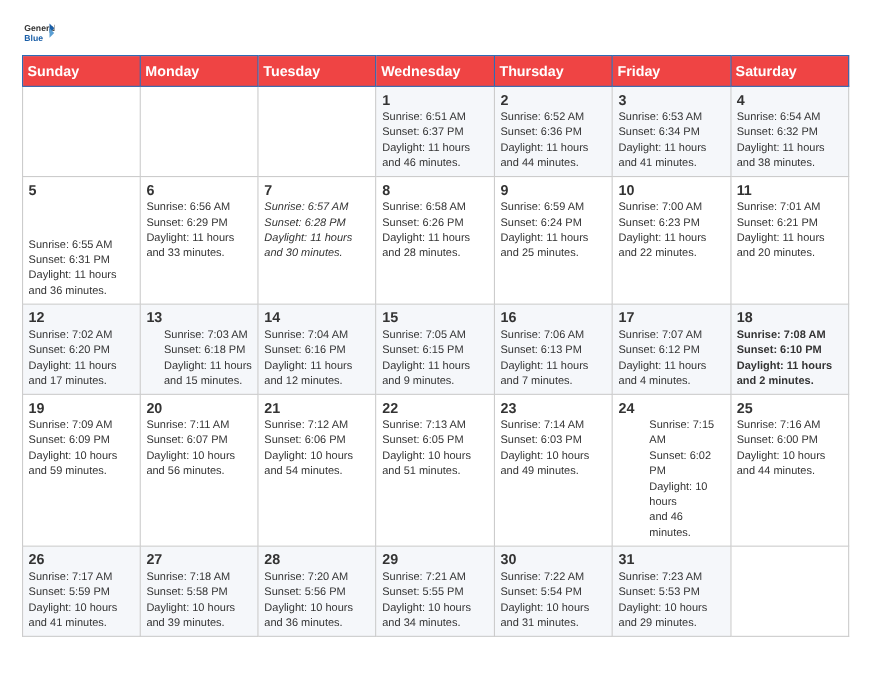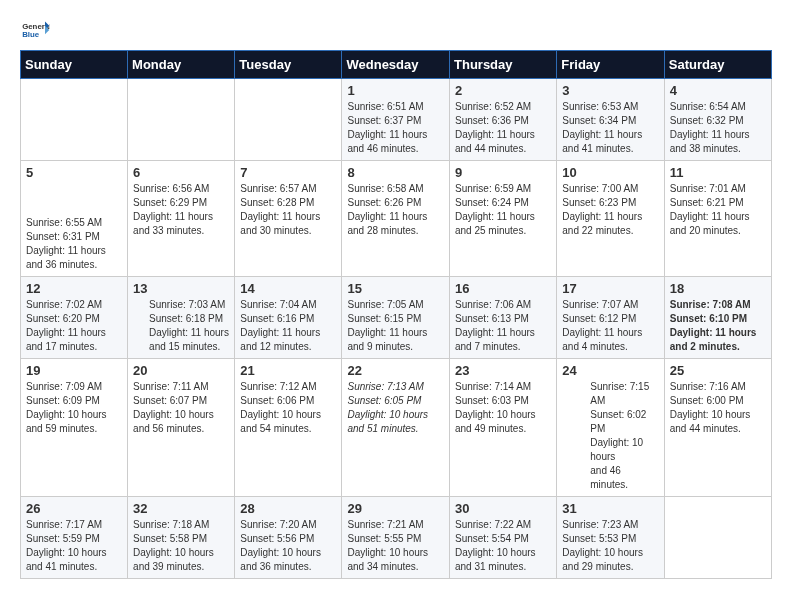--- a/index.html
+++ b/index.html
@@ -36,21 +36,21 @@
     .subtitle {
       font-size: 14px;
       color: #555;
     }
     .calendar {
       width: 100%;
       border-collapse: collapse;
       border: 1px solid #ccc;
     }
     .calendar th {
-      background-color: #0f172a;
+      background-color: #ef4444;
       color: #fff;
       font-size: 13px;
       font-weight: bold;
       padding: 6px 4px;
       text-align: left;
       border: 1px solid #2d6bb5;
     }
     .calendar td {
       vertical-align: top;
       border: 1px solid #ccc;
@@ -154,21 +154,21 @@
         </td>
         <td>
           <div class="day-number">6</div>
           <div class="day-info" style="white-space: pre-line;">Sunrise: 6:56 AM
 Sunset: 6:29 PM
 Daylight: 11 hours
 and 33 minutes.</div>
         </td>
         <td>
           <div class="day-number">7</div>
-          <div class="day-info" style="white-space: pre-line;">Sunrise: 6:57 AM
+          <div class="day-info" style="white-space: pre-line; font-style: italic;">Sunrise: 6:57 AM
 Sunset: 6:28 PM
 Daylight: 11 hours
 and 30 minutes.</div>
         </td>
         <td>
           <div class="day-number">8</div>
           <div class="day-info" style="white-space: pre-line;">Sunrise: 6:58 AM
 Sunset: 6:26 PM
 Daylight: 11 hours
 and 28 minutes.</div>
@@ -263,21 +263,21 @@
         </td>
         <td>
           <div class="day-number">21</div>
           <div class="day-info" style="white-space: pre-line;">Sunrise: 7:12 AM
 Sunset: 6:06 PM
 Daylight: 10 hours
 and 54 minutes.</div>
         </td>
         <td>
           <div class="day-number">22</div>
-          <div class="day-info" style="white-space: pre-line; font-style: italic;">Sunrise: 7:13 AM
+          <div class="day-info" style="white-space: pre-line;">Sunrise: 7:13 AM
 Sunset: 6:05 PM
 Daylight: 10 hours
 and 51 minutes.</div>
         </td>
         <td>
           <div class="day-number">23</div>
           <div class="day-info" style="white-space: pre-line;">Sunrise: 7:14 AM
 Sunset: 6:03 PM
 Daylight: 10 hours
 and 49 minutes.</div>
@@ -299,21 +299,21 @@
       </tr>
       <tr>
         <td>
           <div class="day-number">26</div>
           <div class="day-info" style="white-space: pre-line;">Sunrise: 7:17 AM
 Sunset: 5:59 PM
 Daylight: 10 hours
 and 41 minutes.</div>
         </td>
         <td>
-          <div class="day-number">32</div>
+          <div class="day-number">27</div>
           <div class="day-info" style="white-space: pre-line;">Sunrise: 7:18 AM
 Sunset: 5:58 PM
 Daylight: 10 hours
 and 39 minutes.</div>
         </td>
         <td>
           <div class="day-number">28</div>
           <div class="day-info" style="white-space: pre-line;">Sunrise: 7:20 AM
 Sunset: 5:56 PM
 Daylight: 10 hours

